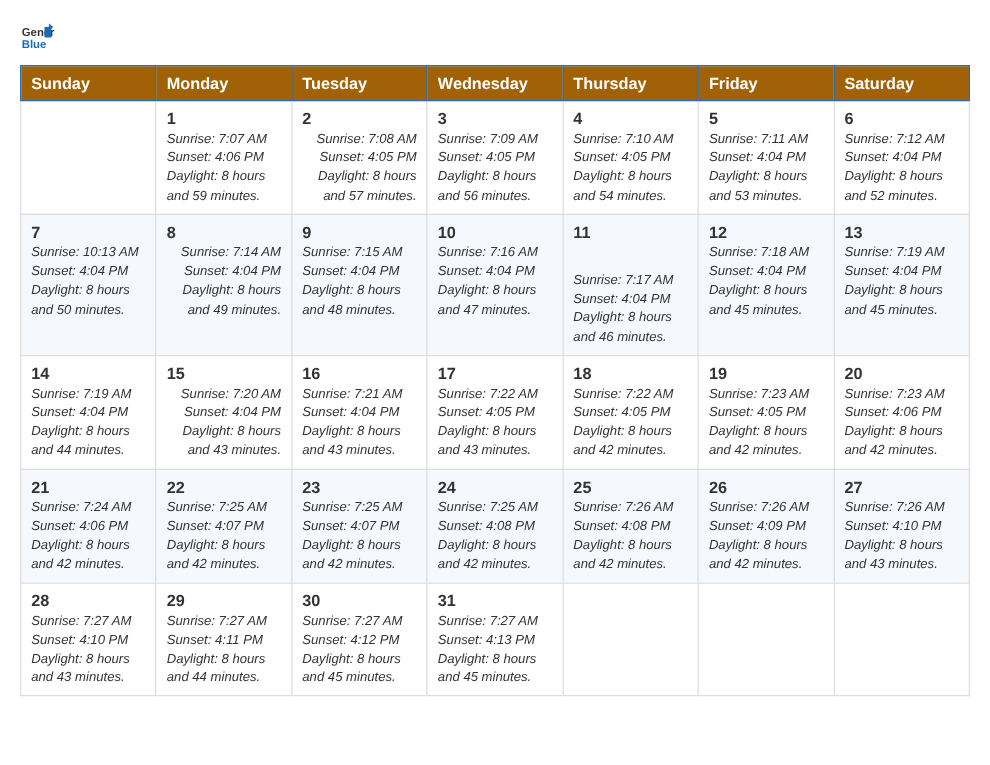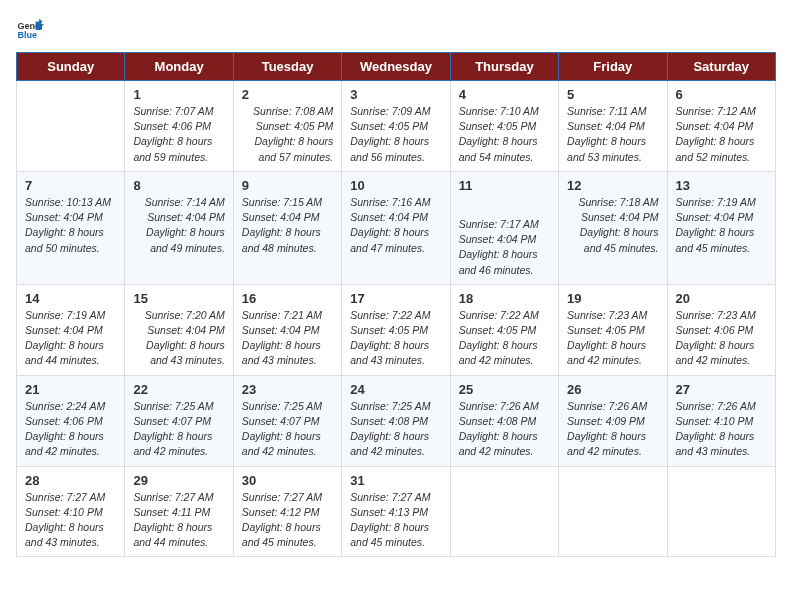--- a/index.html
+++ b/index.html
@@ -36,23 +36,23 @@
     .subtitle {
       font-size: 16px;
       color: #555;
     }
     .calendar {
       width: 100%;
       border-collapse: collapse;
       border: 1px solid #ccc;
     }
     .calendar th {
-      background-color: #7f1d1d;
+      background-color: #a16207;
       color: #fff;
-      text-align: center;
+      text-align: left;
       padding: 6px 8px;
       font-size: 13px;
       border: 1px solid #2e6db4;
     }
     .calendar td {
       vertical-align: top;
       padding: 6px 8px;
       border: 1px solid #ddd;
       width: 108px;
       min-height: 90px;
@@ -190,21 +190,21 @@
         </td>
         <td>
           <span class="day-number">11</span>
           <div class="day-info" style="white-space: pre-line; margin-top: 24px;">Sunrise: 7:17 AM
 Sunset: 4:04 PM
 Daylight: 8 hours
 and 46 minutes.</div>
         </td>
         <td>
           <span class="day-number">12</span>
-          <div class="day-info" style="white-space: pre-line; text-align: right;">Sunrise: 7:18 AM
+          <div class="day-info" style="white-space: pre-line;">Sunrise: 7:18 AM
 Sunset: 4:04 PM
 Daylight: 8 hours
 and 45 minutes.</div>
         </td>
         <td>
           <span class="day-number">13</span>
           <div class="day-info" style="white-space: pre-line;">Sunrise: 7:19 AM
 Sunset: 4:04 PM
 Daylight: 8 hours
 and 45 minutes.</div>
@@ -257,21 +257,21 @@
           <span class="day-number">20</span>
           <div class="day-info" style="white-space: pre-line;">Sunrise: 7:23 AM
 Sunset: 4:06 PM
 Daylight: 8 hours
 and 42 minutes.</div>
         </td>
       </tr>
       <tr>
         <td>
           <span class="day-number">21</span>
-          <div class="day-info" style="white-space: pre-line;">Sunrise: 2:24 AM
+          <div class="day-info" style="white-space: pre-line;">Sunrise: 7:24 AM
 Sunset: 4:06 PM
 Daylight: 8 hours
 and 42 minutes.</div>
         </td>
         <td>
           <span class="day-number">22</span>
           <div class="day-info" style="white-space: pre-line;">Sunrise: 7:25 AM
 Sunset: 4:07 PM
 Daylight: 8 hours
 and 42 minutes.</div>

